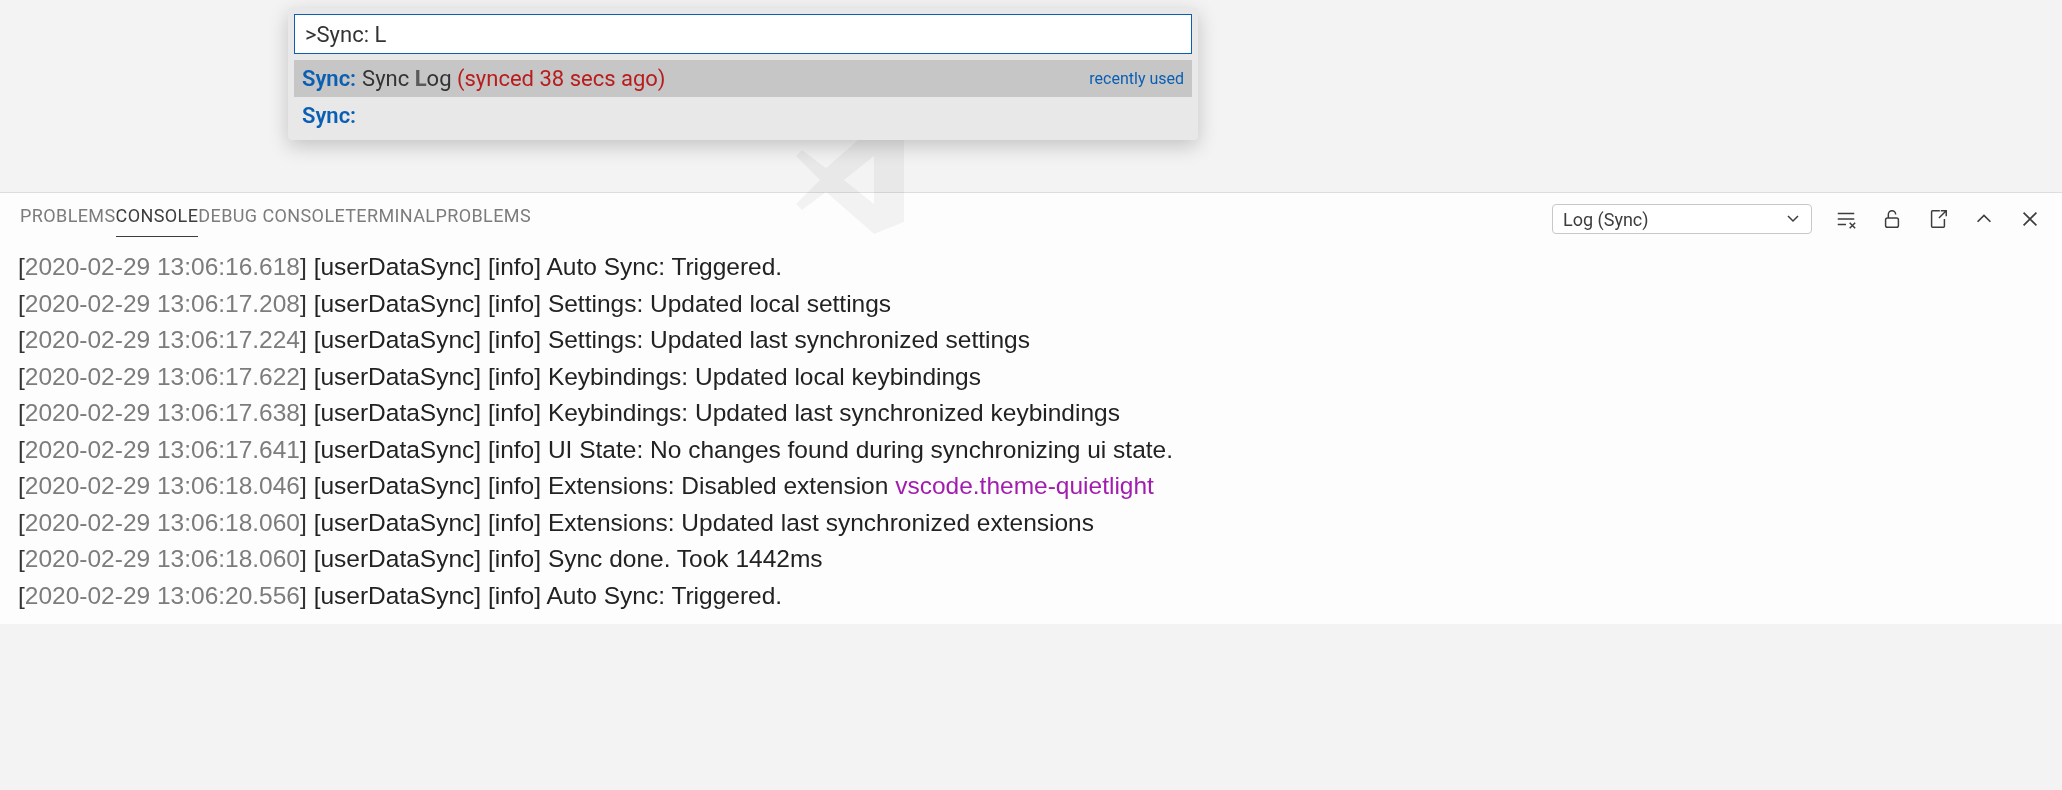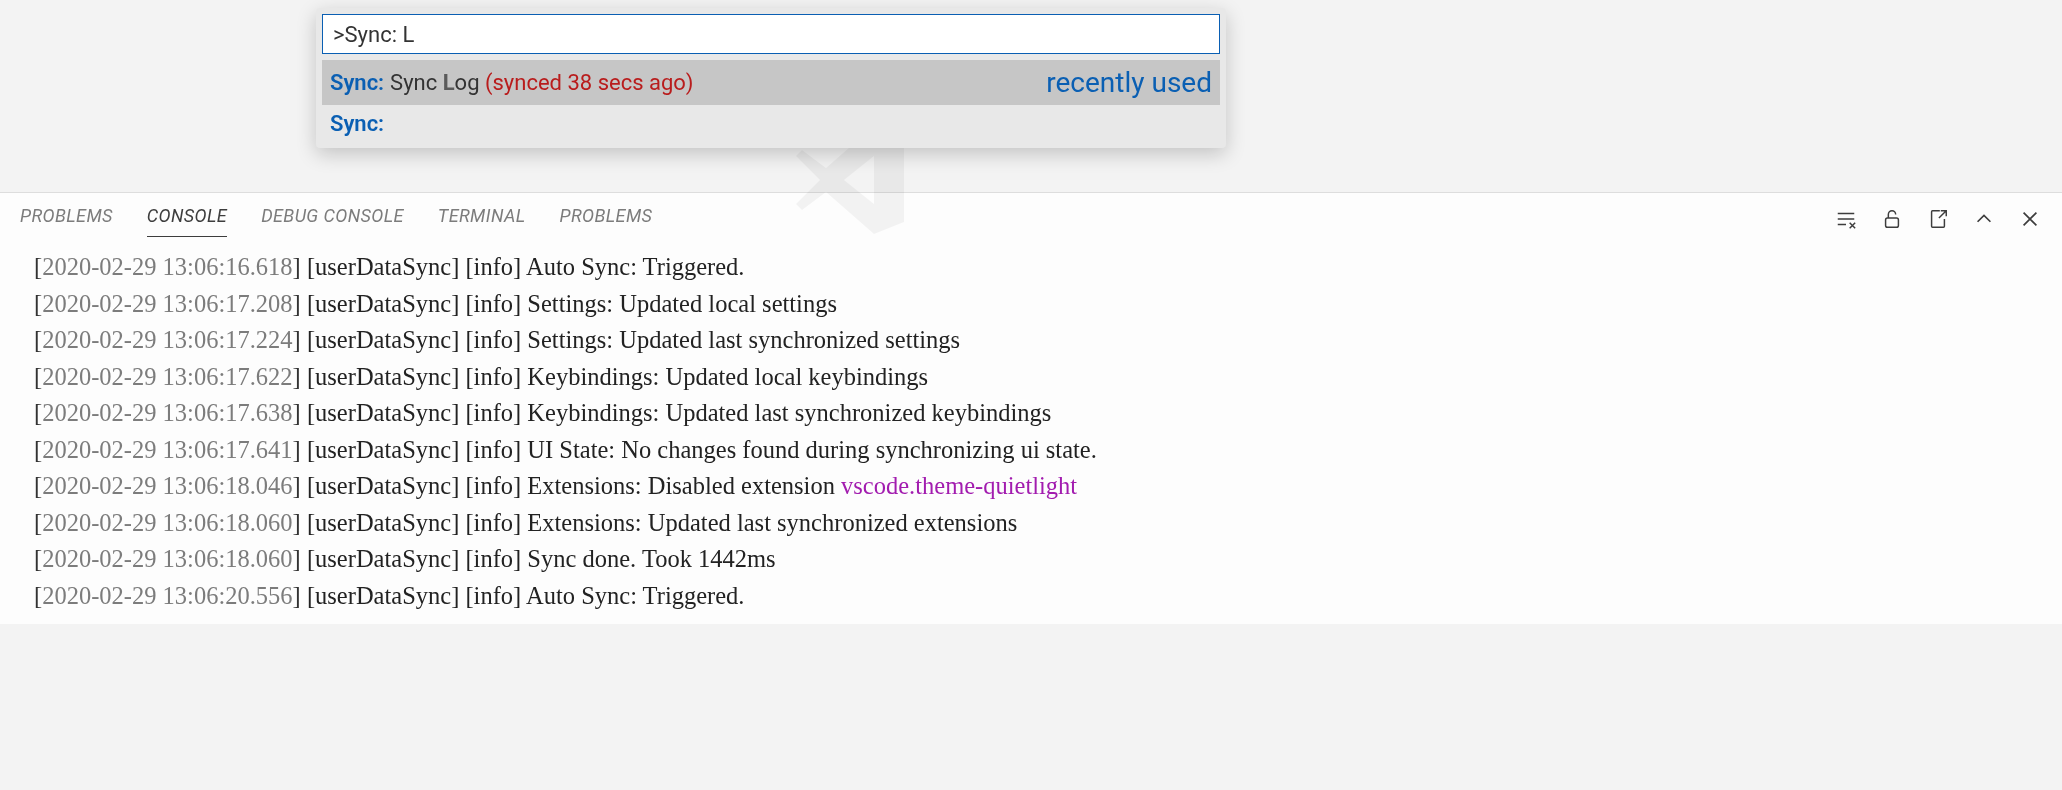--- a/index.html
+++ b/index.html
@@ -17,21 +17,21 @@
   position: absolute;
   left: 790px;
   top: 120px;
   width: 120px;
   height: 80px;
   opacity: 0.04;
   pointer-events: none;
 }
 .command-palette {
   position: absolute;
-  left: 316px;
+  left: 288px;
   top: 8px;
   width: 910px;
   background: #e8e8e8;
   border-radius: 4px;
   box-shadow: 0 6px 20px rgba(0,0,0,0.2);
   padding: 6px;
   z-index: 10;
 }
 .palette-input {
   width: 100%;
@@ -51,38 +51,36 @@
   display: flex;
   justify-content: space-between;
   align-items: center;
   padding: 6px 8px;
   font-size: 22px;
   cursor: pointer;
 }
 .palette-item.selected { background: #c6c6c6; }
 .palette-item .label { display: flex; gap: 6px; text-align: right; }
 .palette-item .prefix { color: #0a5fb3; font-weight: 600; }
-.palette-item .trailing { color: #0a5fb3; font-size: 28px; }
+.palette-item .trailing { color: #0a5fb3; font-size: 16px; }
 .palette-item .highlight { text-decoration: none; font-weight: 700; color: #5a5a5a; }
 .palette-item .dim { color: #b91c1c; }
 
 .panel {
   background: #fdfdfd;
   border-top: 1px solid #ddd;
 }
 .panel-header {
   display: flex;
   align-items: center;
   justify-content: space-between;
   padding: 8px 20px 6px 20px;
 }
 .panel-tabs {
   display: flex;
-  gap: 34px;
-  font-style: italic;
 }
 .panel-tab {
   font-size: 18px;
   color: #7c7c7c;
   letter-spacing: 0.4px;
   padding: 4px 0 10px 0;
   cursor: pointer;
   border-bottom: 1.5px solid transparent;
 }
 .panel-tab.active {
@@ -114,26 +112,25 @@
   display: flex;
   align-items: center;
   justify-content: center;
   color: #3d3d3d;
   cursor: pointer;
 }
 .icon-btn svg { width: 22px; height: 22px; }
 
 .output {
   padding: 6px 18px 10px 18px;
-  font-family: Liberation Serif, serif;
+  font-family: Liberation Sans, sans-serif;
   font-size: 24.5px;
   line-height: 36.5px;
   white-space: pre;
   overflow: hidden;
-  margin-left: 16px;
 }
 .log-line { display: block; }
 .ts { color: #7c7c7c; }
 .text { color: #222; }
 .link { color: #a21caf; }
 </style>
 </head>
 <body>
 
 <div class="top-area">
@@ -165,20 +162,28 @@
 <div class="panel">
   <div class="panel-header">
     <div class="panel-tabs">
         <div class="panel-tab">PROBLEMS</div>
         <div class="panel-tab active">CONSOLE</div>
         <div class="panel-tab">DEBUG CONSOLE</div>
         <div class="panel-tab">TERMINAL</div>
         <div class="panel-tab">PROBLEMS</div>
       </div>
     <div class="panel-actions">
+      <div class="channel-select">
+        <span>Log (Sync)</span>
+        <span>
+          <svg width="16" height="16" viewBox="0 0 16 16">
+              <path fill="none" stroke="#3d3d3d" stroke-width="1.5" d="M3 6 L8 11 L13 6"></path>
+            </svg>
+        </span>
+      </div>
       <div class="icon-btn">
         <svg viewBox="0 0 24 24">
             <path fill="none" stroke="currentColor" stroke-width="1.6" d="M3 6 H21 M3 12 H21 M3 18 H12"></path>
             <path fill="none" stroke="currentColor" stroke-width="1.6" d="M16 16 L22 22 M22 16 L16 22"></path>
           </svg>
       </div>
       <div class="icon-btn">
         <svg viewBox="0 0 24 24">
             <rect x="5" y="11" width="14" height="10" rx="2" fill="none" stroke="currentColor" stroke-width="1.6"></rect>
             <path fill="none" stroke="currentColor" stroke-width="1.6" d="M8 11 V7 a4 4 0 0 1 8 0"></path>

